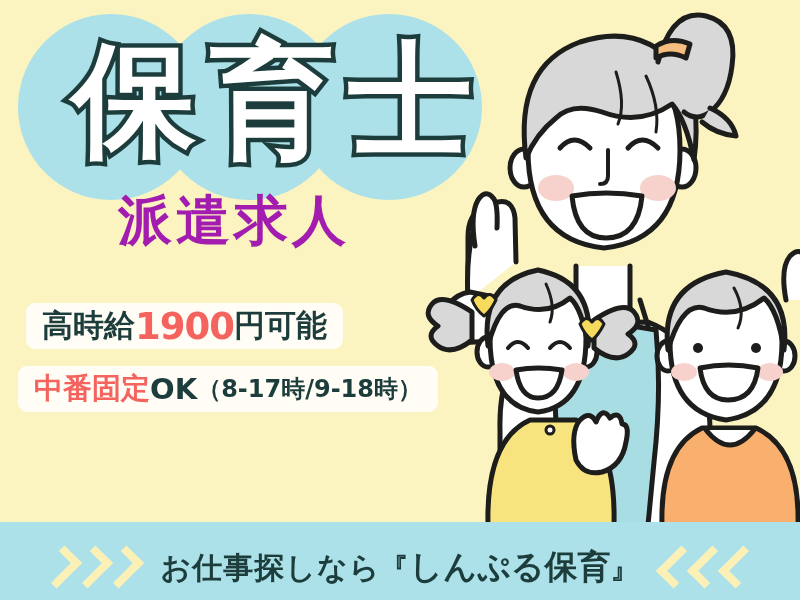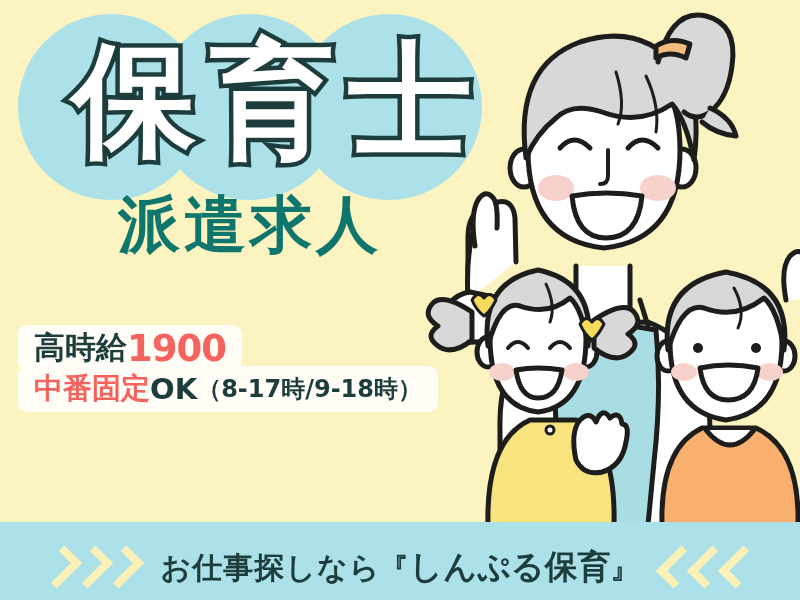--- a/index.html
+++ b/index.html
@@ -53,44 +53,44 @@
     letter-spacing: 14px;
     color: #ffffff;
     -webkit-text-stroke: 9px #1D3D3C;
     paint-order: stroke fill;
     white-space: nowrap;
   }
   .subhead {
     position: absolute;
     left: 118px;
     top: 194px;
-    font-size: 62px;
+    font-size: 54px;
     line-height: 1.0;
     font-weight: bold;
     letter-spacing: 4px;
-    color: #0f766e;
+    color: #a21caf;
     white-space: nowrap;
   }
 
   
   .pill {
     position: absolute;
     left: 18px;
     background: #FFFDF5;
     border-radius: 9px;
     height: 46px;
     display: flex;
     align-items: center;
     padding: 0 16px;
     box-sizing: border-box;
     white-space: nowrap;
     color: #1D3D3C;
     font-weight: bold;
   }
-  .pill-1 { top: 325px; font-size: 31px; letter-spacing: 0px; }
+  .pill-1 { top: 303px; font-size: 31px; letter-spacing: 0px; margin-left: 8px; }
   .pill-2 { top: 366px; font-size: 29px; letter-spacing: 0px; }
   .pill-3 { top: 441px; font-size: 29px; letter-spacing: 0px; }
   .hl-red { color: #F4635E; }
   .num-red {
     color: #F4635E;
     font-size: 37px;
     letter-spacing: -1px;
   }
   .paren-small { font-size: 24px; }
 
@@ -254,20 +254,21 @@
       </g>
     </svg>
   </div>
 
   <div class="headline">保育士</div>
   <div class="subhead">派遣求人</div>
 
   <div class="pill pill-1">
     <span>高時給</span>
       <span class="num-red">1900</span>
+      <span>円可能</span>
   </div>
 
   <div class="pill pill-2">
     <span class="hl-red">中番固定</span>
       <span>OK</span>
       <span class="paren-small">（8-17時/9-18時）</span>
   </div>
 
 
   <div class="banner">

